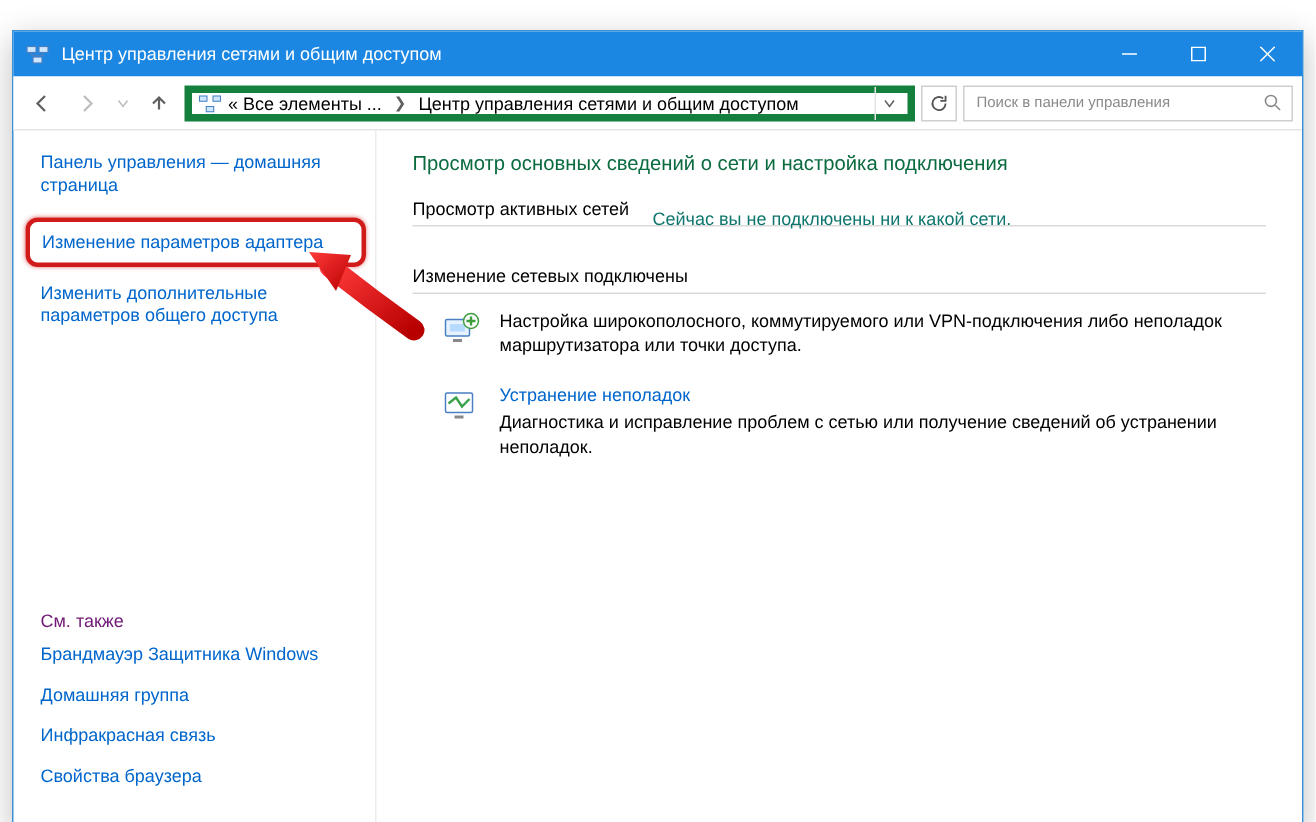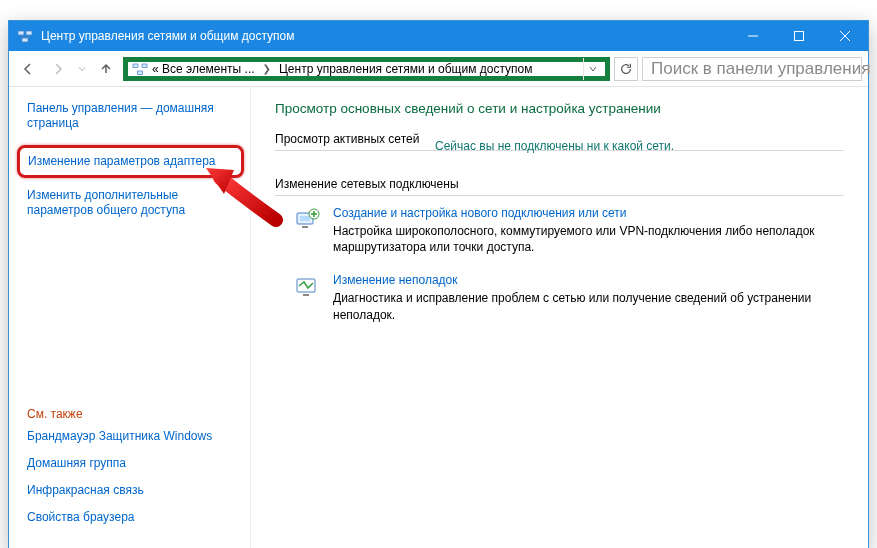--- a/index.html
+++ b/index.html
@@ -118,21 +118,21 @@
     border: 1px solid #cfcfcf;
     display: flex;
     align-items: center;
     padding: 0 6px;
     color: #777;
     gap: 6px;
   }
   .searchbar input {
     border: none; outline: none;
     flex: 1;
-    font-size: 17px;
+    font-size: 10px;
     color: #14532d;
     background: transparent;
   }
   .searchbar input::placeholder { color: #8a8a8a; }
   
   .body {
     flex: 1;
     display: flex;
     min-height: 0;
   }
@@ -153,21 +153,21 @@
     border: 3px solid #d11a1a;
     border-radius: 8px;
     padding: 6px 8px;
     margin-left: -10px;
     margin-right: -8px;
     margin-bottom: 10px;
     margin-top: 2px;
     box-shadow: 0 0 3px rgba(209,26,26,0.6);
   }
   .see-also-header {
-    color: #c2410c;
+    color: #701a75;
     margin-bottom: 8px;
     margin-top: 6px;
   }
   .content {
     flex: 1;
     padding: 14px 24px 14px 24px;
     overflow: auto;
     position: relative;
   }
   .h1 {
@@ -320,21 +320,21 @@
       <div class="sidebar-spacer"></div>
 
       <div class="see-also-header">См. также</div>
       <div class="cp-link">Брандмауэр Защитника Windows</div>
       <div class="cp-link">Домашняя группа</div>
       <div class="cp-link">Инфракрасная связь</div>
       <div class="cp-link">Свойства браузера</div>
     </div>
 
     <div class="content">
-      <div class="h1">Просмотр основных сведений о сети и настройка устранении</div>
+      <div class="h1">Просмотр основных сведений о сети и настройка подключения</div>
 
       <div class="section-label">Просмотр активных сетей</div>
       <div class="section-divider"></div>
       <div class="net-status">Сейчас вы не подключены ни к какой сети.</div>
 
       <div class="section-label">Изменение сетевых подключены</div>
       <div class="section-divider"></div>
 
       <div style="padding-left:18px;">
         <div class="task-item">
@@ -342,35 +342,34 @@
             <svg width="26" height="26" viewBox="0 0 26 26">
               <rect x="3" y="6" width="16" height="11" rx="1" fill="#e6f2ff" stroke="#4a80c2" stroke-width="1"></rect>
               <rect x="6" y="9" width="10" height="5" fill="#b6dbff"></rect>
               <rect x="8" y="19" width="6" height="2" fill="#888"></rect>
               <circle cx="20" cy="7" r="5" fill="#fff" stroke="#3b9e3b" stroke-width="1"></circle>
               <line x1="20" y1="4" x2="20" y2="10" stroke="#3b9e3b" stroke-width="1.6"></line>
               <line x1="17" y1="7" x2="23" y2="7" stroke="#3b9e3b" stroke-width="1.6"></line>
             </svg>
           </div>
           <div class="task-text">
-            <div class="task-title">Создание и настройка нового подключения или сети</div>
             <div class="task-desc">Настройка широкополосного, коммутируемого или VPN-подключения либо неполадок маршрутизатора или точки доступа.</div>
           </div>
         </div>
 
         <div class="task-item">
           <div class="task-icon">
             <svg width="26" height="26" viewBox="0 0 26 26">
               <rect x="3" y="5" width="18" height="13" rx="1" fill="#fff" stroke="#4a80c2" stroke-width="1"></rect>
               <path d="M5 12 L10 8 L14 14 L19 9" stroke="#3aa24a" stroke-width="1.6" fill="none"></path>
               <rect x="9" y="20" width="6" height="2" fill="#888"></rect>
             </svg>
           </div>
           <div class="task-text">
-            <div class="task-title">Изменение неполадок</div>
+            <div class="task-title">Устранение неполадок</div>
             <div class="task-desc">Диагностика и исправление проблем с сетью или получение сведений об устранении неполадок.</div>
           </div>
         </div>
       </div>
     </div>
   </div>
 
 </div>
 </div>
 

